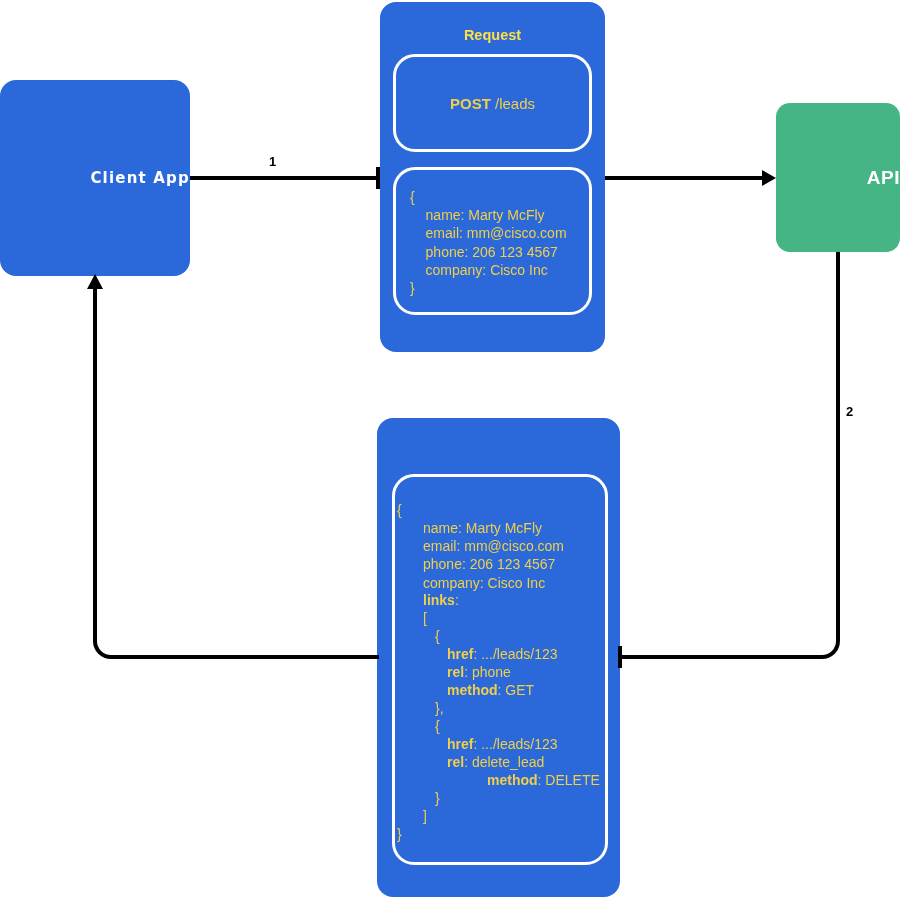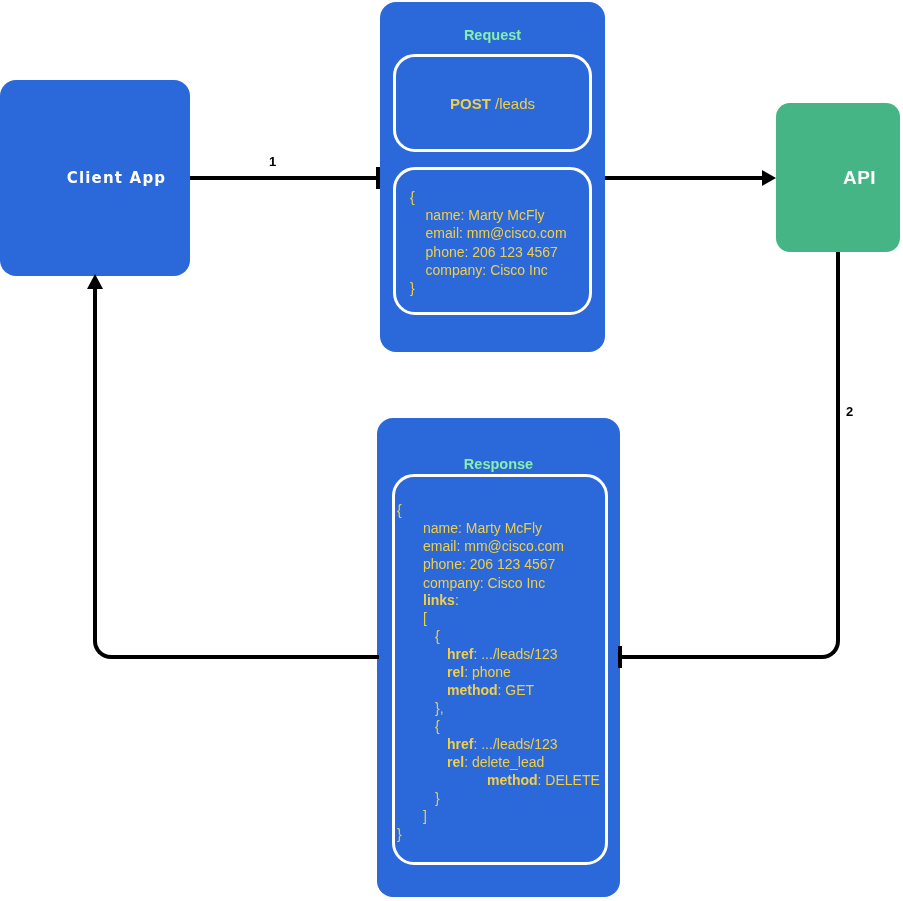--- a/index.html
+++ b/index.html
@@ -26,42 +26,42 @@
   }
   .node-blue  { background: #2b68d9; }
   .node-green { background: #45b585; }
 
   .node-label-center {
     position: absolute;
     left: 0;
     right: 0;
     top: 50%;
     transform: translateY(-50%);
-    text-align: center;
+    text-align: right;
     color: #ffffff;
     font-weight: bold;
     letter-spacing: 0.5px;
     padding-left: 43px;
   }
   .client-label {
     font-family: "DejaVu Sans", sans-serif;
     font-size: 15px;
     letter-spacing: 1.2px;
   }
   .api-label {
     font-family: Liberation Sans, sans-serif;
     font-size: 19px;
   }
 
   .card-title {
     position: absolute;
     left: 0;
     right: 0;
     text-align: center;
-    color: #86efac;
+    color: #fde047;
     font-weight: bold;
     font-size: 14.5px;
   }
 
   
   .panel {
     position: absolute;
     box-sizing: border-box;
     border: 3px solid #ffffff;
     border-radius: 22px;
@@ -172,21 +172,20 @@
       <div class="code" style="left:14px; top:18px;"><span>{</span>
 <span>    name: Marty McFly</span>
 <span>    email: mm@cisco.com</span>
 <span>    phone: 206 123 4567</span>
 <span>    company: Cisco Inc</span>
 <span>}</span></div>
     </div>
   </div>
 
   <div class="node node-blue" style="left:377px; top:418px; width:243px; height:479px; border-radius:16px;">
-    <div class="card-title" style="top:38px;">Response</div>
 
     <div class="panel" style="left:15px; top:56px; width:216px; height:391px;">
 
       <div class="code" style="left:2px; top:24px;"><span>{</span></div>
 
       <div class="code" style="left:28px; top:42px;"><span>name: Marty McFly</span>
 <span>email: mm@cisco.com</span>
 <span>phone: 206 123 4567</span>
 <span>company: Cisco Inc</span></div>
 

